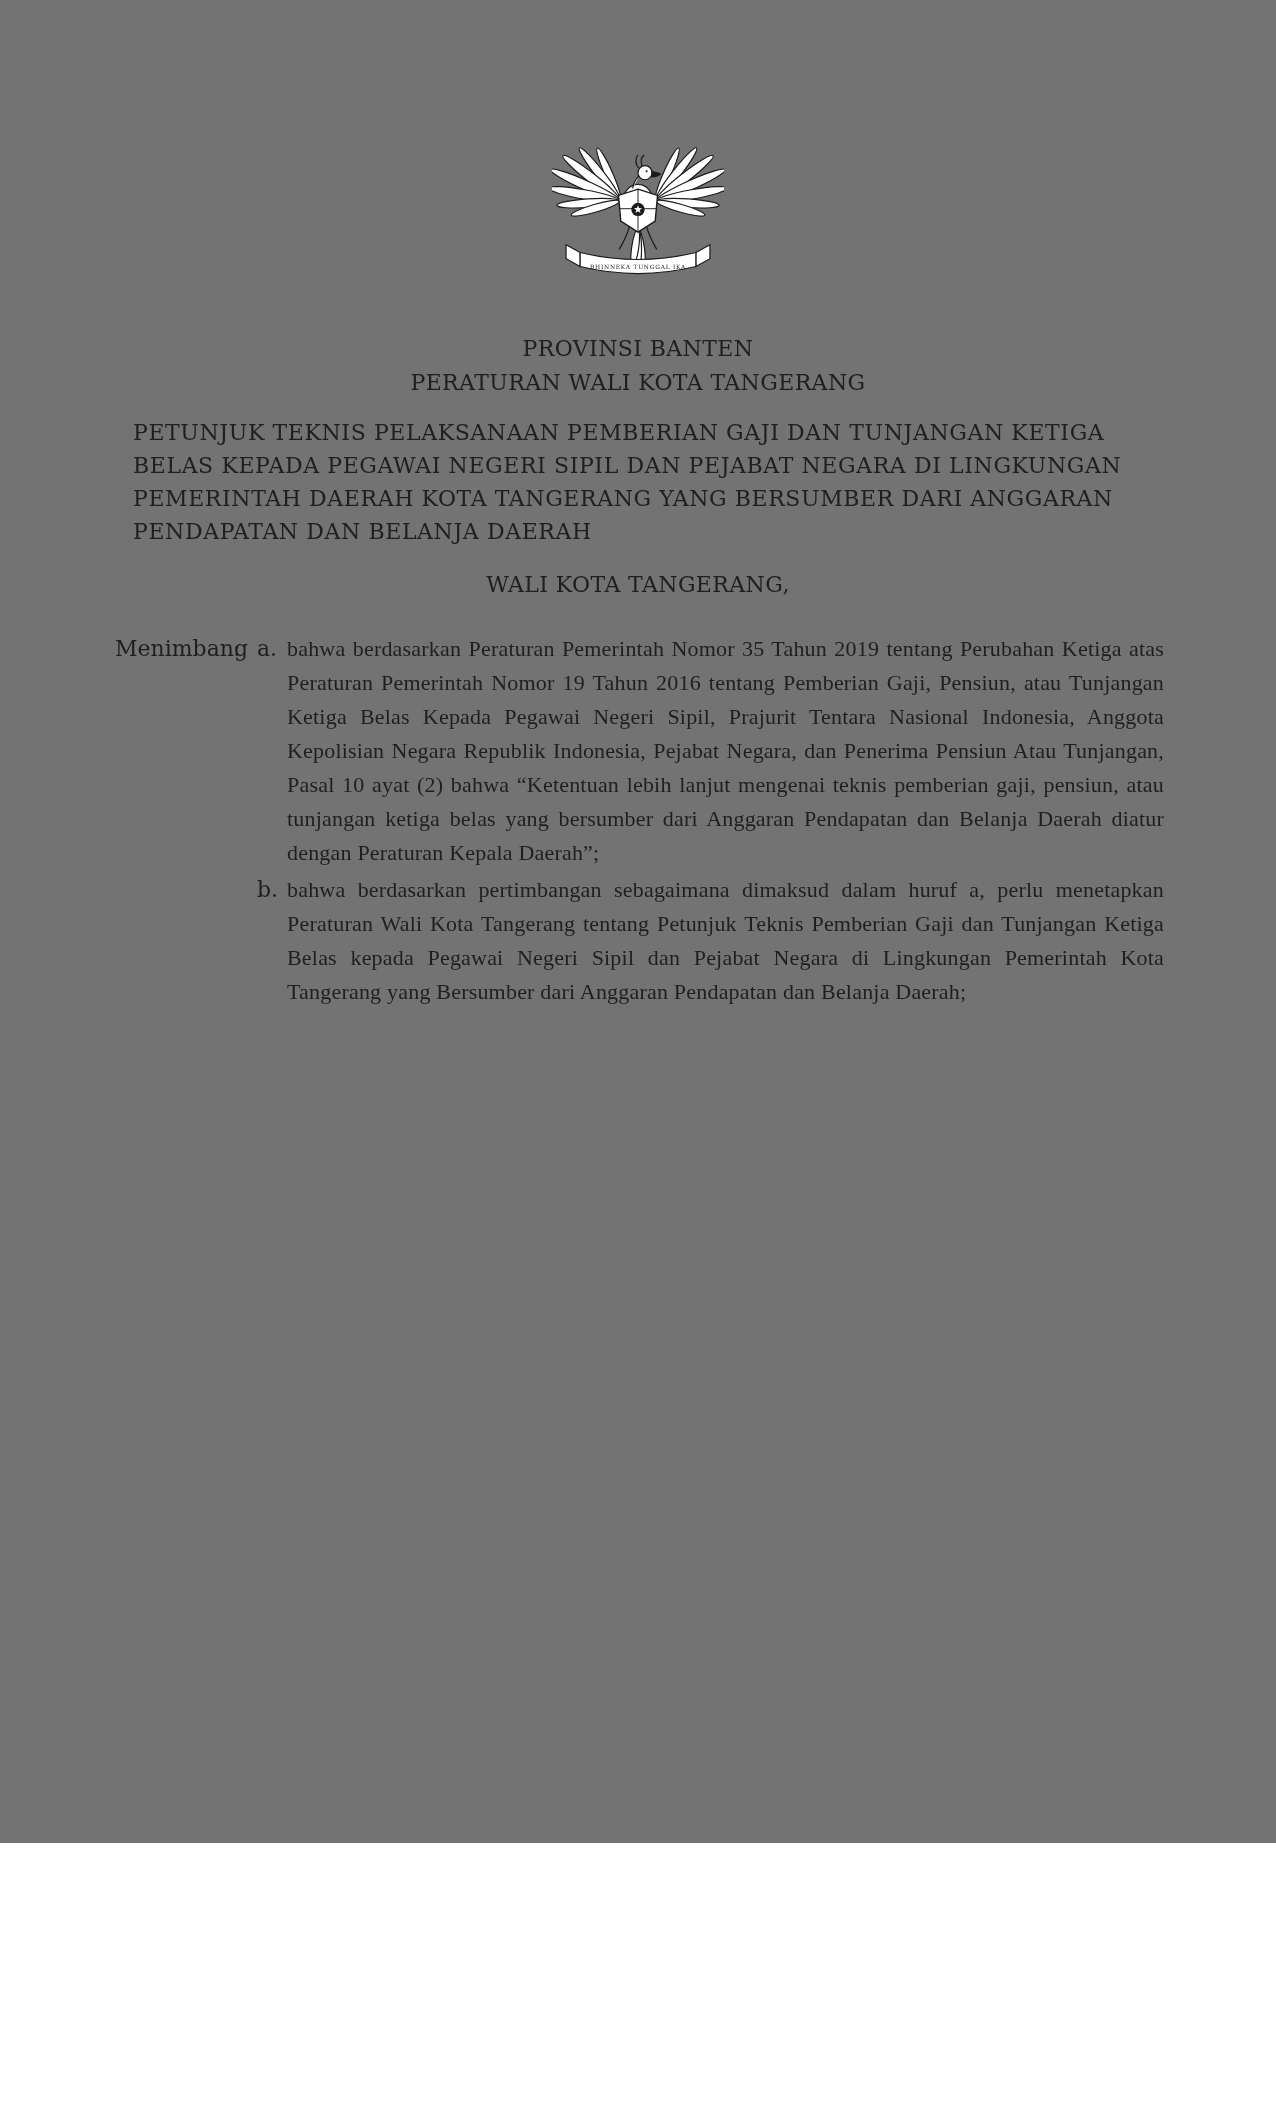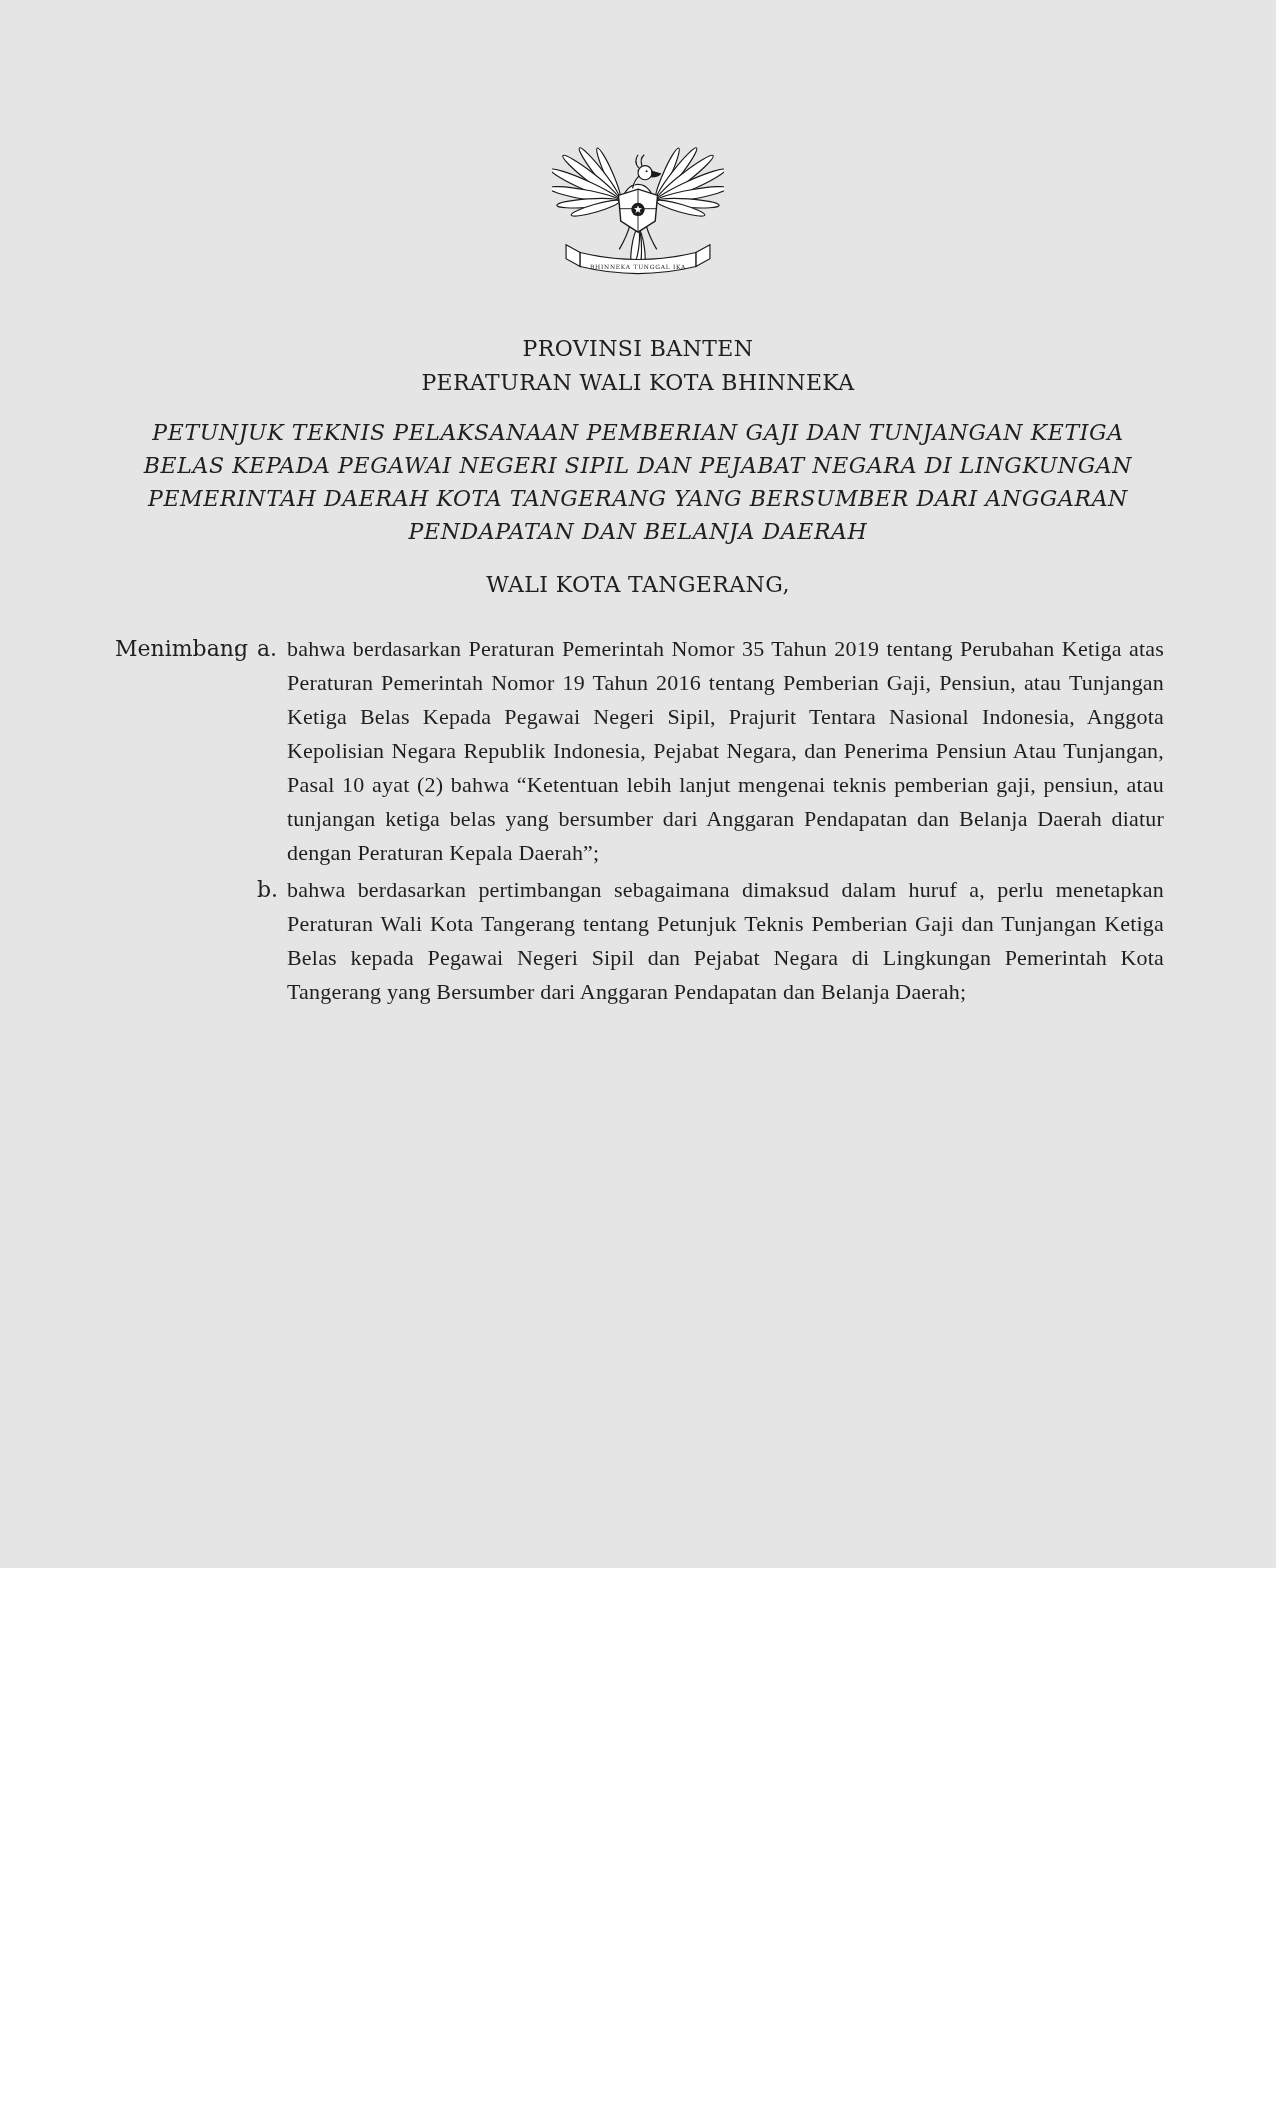--- a/index.html
+++ b/index.html
@@ -1,22 +1,22 @@
 <!DOCTYPE html>
 <html><head>
 <meta charset="utf-8">
 <style>
   * { box-sizing: border-box; }
   html, body { margin: 0; padding: 0; background: #ffffff; }
   .page {
     position: relative;
     width: 1276px;
-    height: 1568px;
+    height: 1843px;
     margin: 0 auto;
-    background: #e5e5e5;
+    background: #737373;
     color: #1f1f21;
     font-family: "DejaVu Serif", "Liberation Serif", serif;
     overflow: hidden;
   }
   .emblem-wrap {
     padding-top: 110px;
     display: flex;
     justify-content: center;
   }
   .emblem-wrap svg { display: block; }
@@ -32,22 +32,21 @@
     font-size: 22px;
     line-height: 34px;
     letter-spacing: 0.6px;
   }
   .subject {
     margin: 16px auto 0 auto;
     max-width: 1010px;
     font-size: 22px;
     line-height: 33px;
     letter-spacing: 0.6px;
-    text-align: center;
-    font-style: italic;
+    text-align: left;
   }
   .invocation {
     margin-top: 24px;
     font-size: 22px;
     line-height: 34px;
     letter-spacing: 0.4px;
   }
   .official {
     margin-top: 20px;
     font-size: 22px;
@@ -129,21 +128,21 @@
         <path d="M36,182 L18,172 L18,190 L36,200 Z"></path>
         <path d="M184,182 L202,172 L202,190 L184,200 Z"></path>
         <path d="M36,182 Q110,200 184,182 L184,200 Q110,218 36,200 Z"></path>
       </g>
       <text x="110" y="203" text-anchor="middle" font-size="7.5" letter-spacing="1" fill="#1b1b1b" font-family="DejaVu Serif, serif">BHINNEKA TUNGGAL IKA</text>
     </svg>
   </div>
 
   <div class="title-block center">
     <div>PROVINSI BANTEN</div>
-    <div>PERATURAN WALI KOTA BHINNEKA</div>
+    <div>PERATURAN WALI KOTA TANGERANG</div>
   </div>
 
 
   <div class="subject">PETUNJUK TEKNIS PELAKSANAAN PEMBERIAN GAJI DAN TUNJANGAN KETIGA BELAS KEPADA PEGAWAI NEGERI SIPIL DAN PEJABAT NEGARA DI LINGKUNGAN PEMERINTAH DAERAH KOTA TANGERANG YANG BERSUMBER DARI ANGGARAN PENDAPATAN DAN BELANJA DAERAH</div>
 
 
   <div class="official center">WALI KOTA TANGERANG,</div>
 
   <div class="considering">
     <div class="c-label">Menimbang</div>

